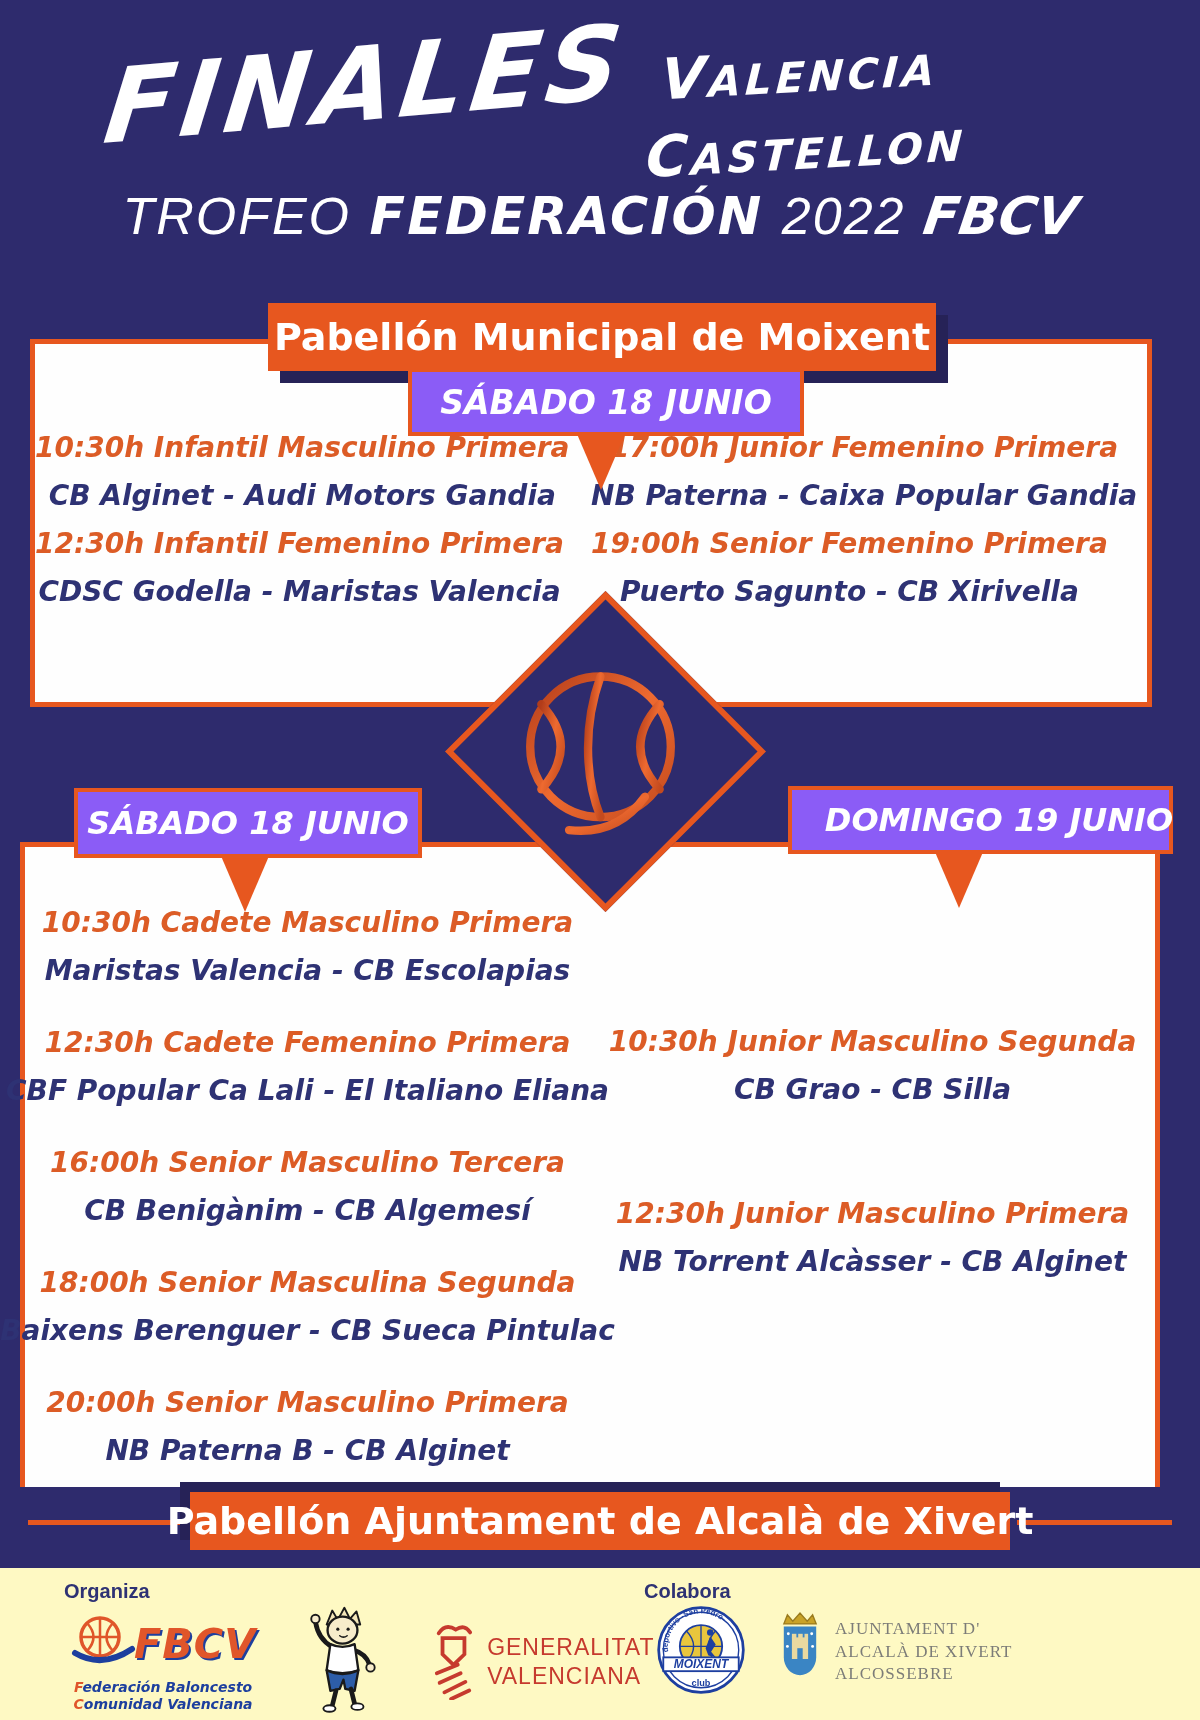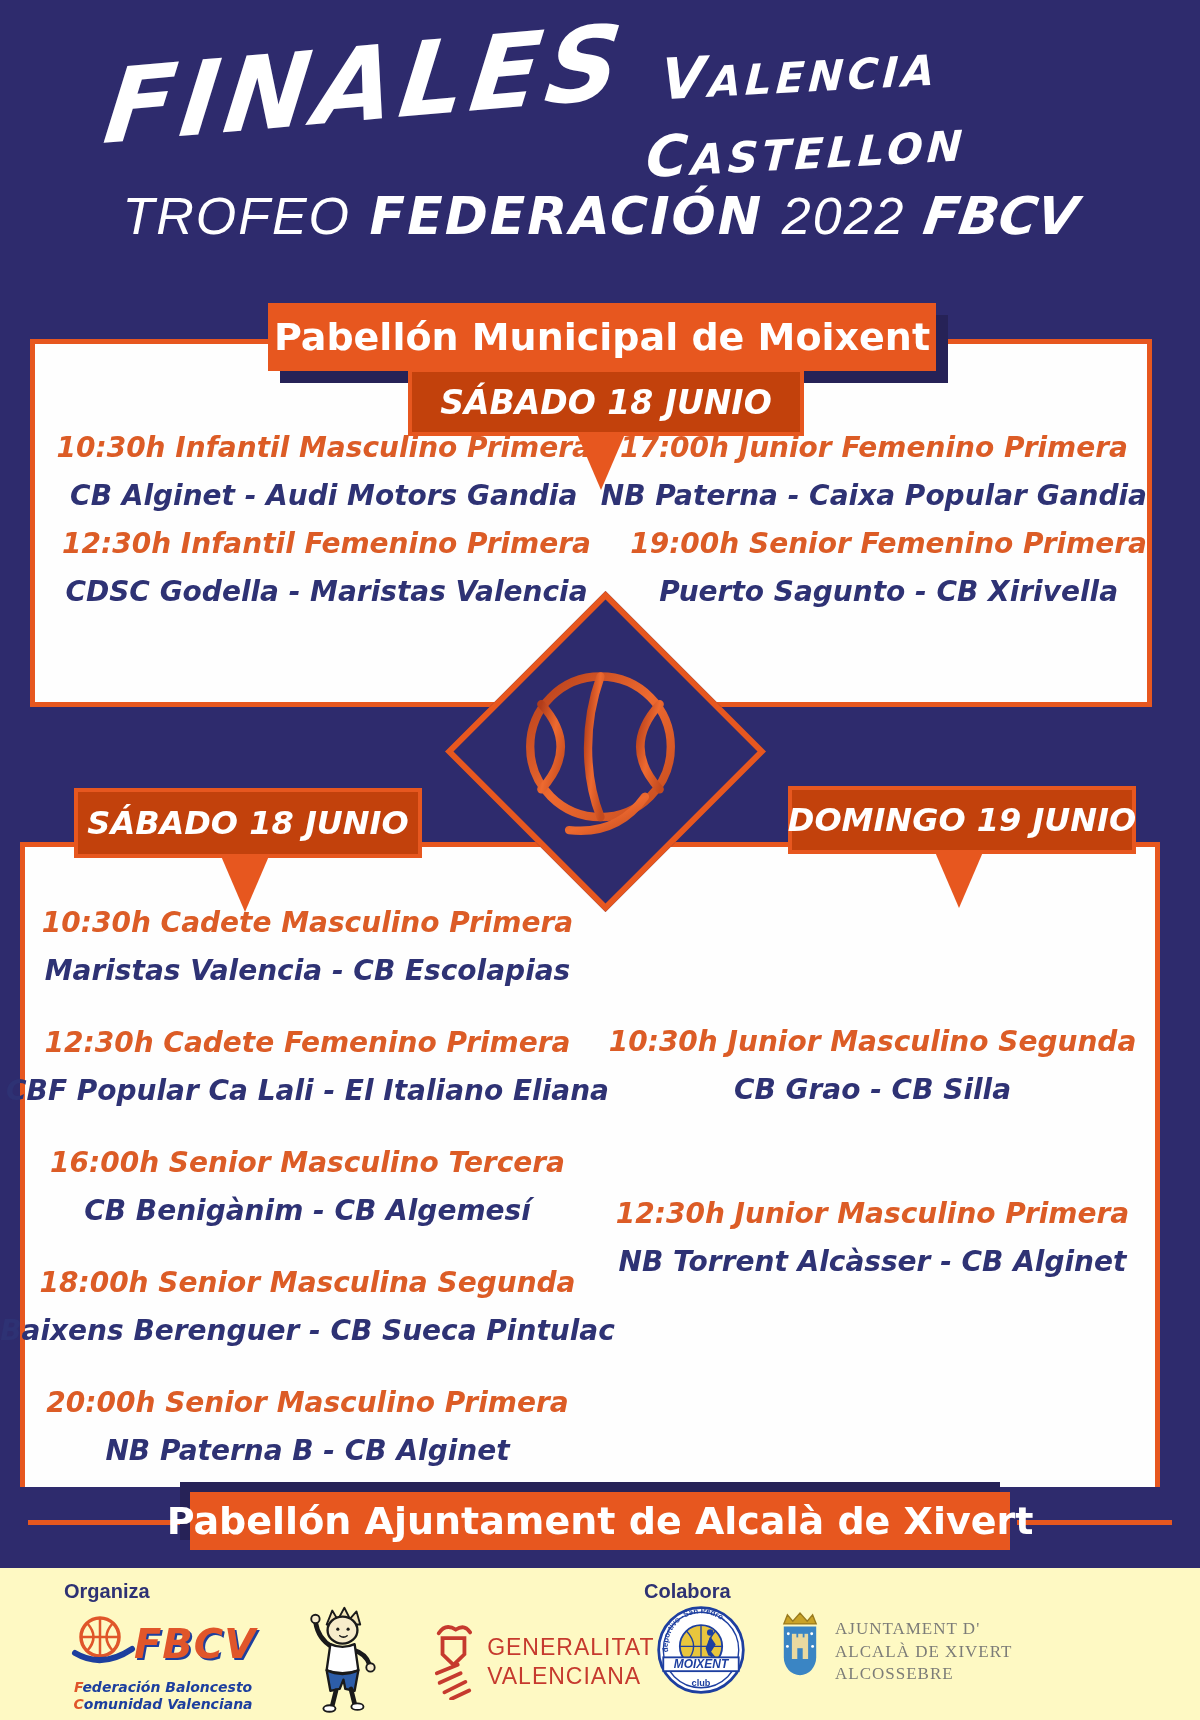--- a/index.html
+++ b/index.html
@@ -19,36 +19,36 @@
   .sub-light{font-weight:normal;font-family:"Liberation Sans",sans-serif;}
   .sub-bold{font-weight:bold;}
   .sub-year{font-weight:normal;font-family:"Liberation Sans",sans-serif;}
   .sub-black{font-weight:bold;transform:skewX(-8deg);display:inline-block;letter-spacing:0;}
 
   
   .venue-banner{position:absolute;background:#e7571f;color:#fff;font-weight:bold;
                 display:flex;align-items:center;justify-content:center;white-space:nowrap;z-index:6;}
   .vb1{left:268px;top:303px;width:668px;height:68px;font-size:38px;box-shadow:12px 12px 0 #262257;}
   .vb2{left:190px;top:1492px;width:820px;height:58px;font-size:38px;box-shadow:-10px -10px 0 #262257;}
-  .day-banner{position:absolute;background:#c2410c;border:4px solid #e7571f;color:#fff;
+  .day-banner{position:absolute;background:#8b5cf6;border:4px solid #e7571f;color:#fff;
               font-style:italic;font-weight:bold;display:flex;align-items:center;justify-content:center;
               white-space:nowrap;z-index:6;}
   .db1{left:408px;top:368px;width:388px;height:60px;font-size:33px;}
   .db2{left:74px;top:788px;width:340px;height:62px;font-size:32px;}
-  .db3{left:788px;top:786px;width:340px;height:60px;font-size:32px;}
+  .db3{left:788px;top:786px;width:340px;height:60px;font-size:32px;padding-left:37px;}
   .tri{position:absolute;width:0;height:0;border-left:24px solid transparent;
        border-right:24px solid transparent;border-top:56px solid #e7571f;z-index:6;}
   .t1{left:577px;top:434px;}
   .t2{left:221px;top:856px;}
   .t3{left:935px;top:852px;}
 
   
   .white-box{position:absolute;background:#fefefe;border:5px solid #e7571f;display:flex;z-index:2;}
   .box1{left:30px;top:339px;width:1112px;height:358px;}
-  .box1 .col{flex:1;display:flex;flex-direction:column;align-items:flex-end;padding-top:80px;}
+  .box1 .col{flex:1;display:flex;flex-direction:column;align-items:flex-start;padding-top:80px;}
   .box2{left:20px;top:842px;width:1130px;height:640px;}
   .col-l{width:50%;display:flex;flex-direction:column;align-items:center;padding-top:52px;gap:24px;}
   .col-r{width:50%;display:flex;flex-direction:column;align-items:center;justify-content:center;
          gap:76px;padding-bottom:30px;}
   .game{text-align:center;font-style:italic;font-weight:bold;font-size:28px;line-height:48px;
         white-space:nowrap;}
   .gtime{color:#dc5c26;}
   .gteams{color:#2e3274;}
 
   

